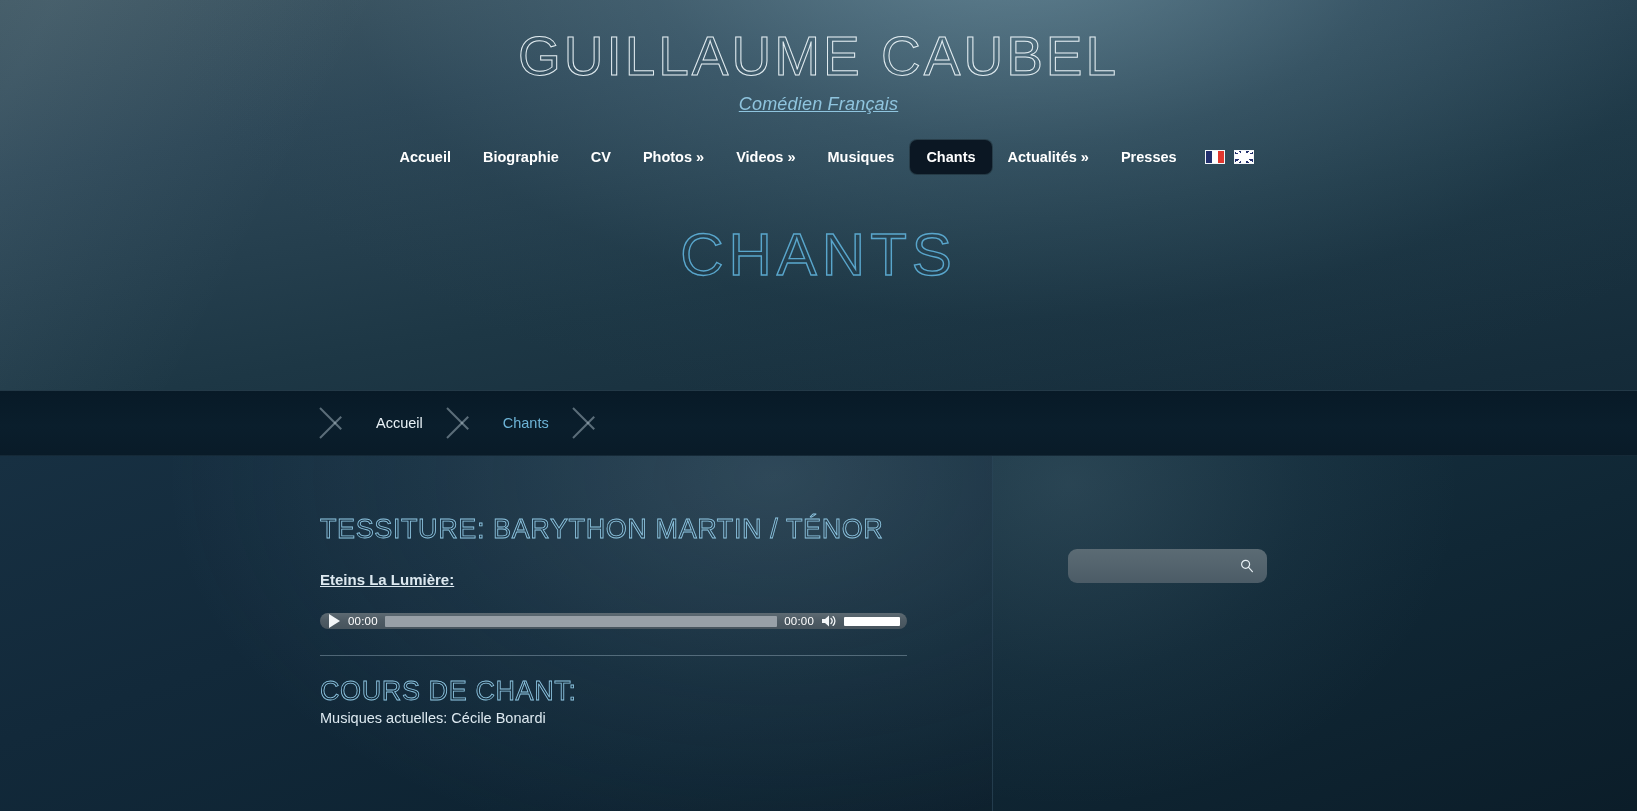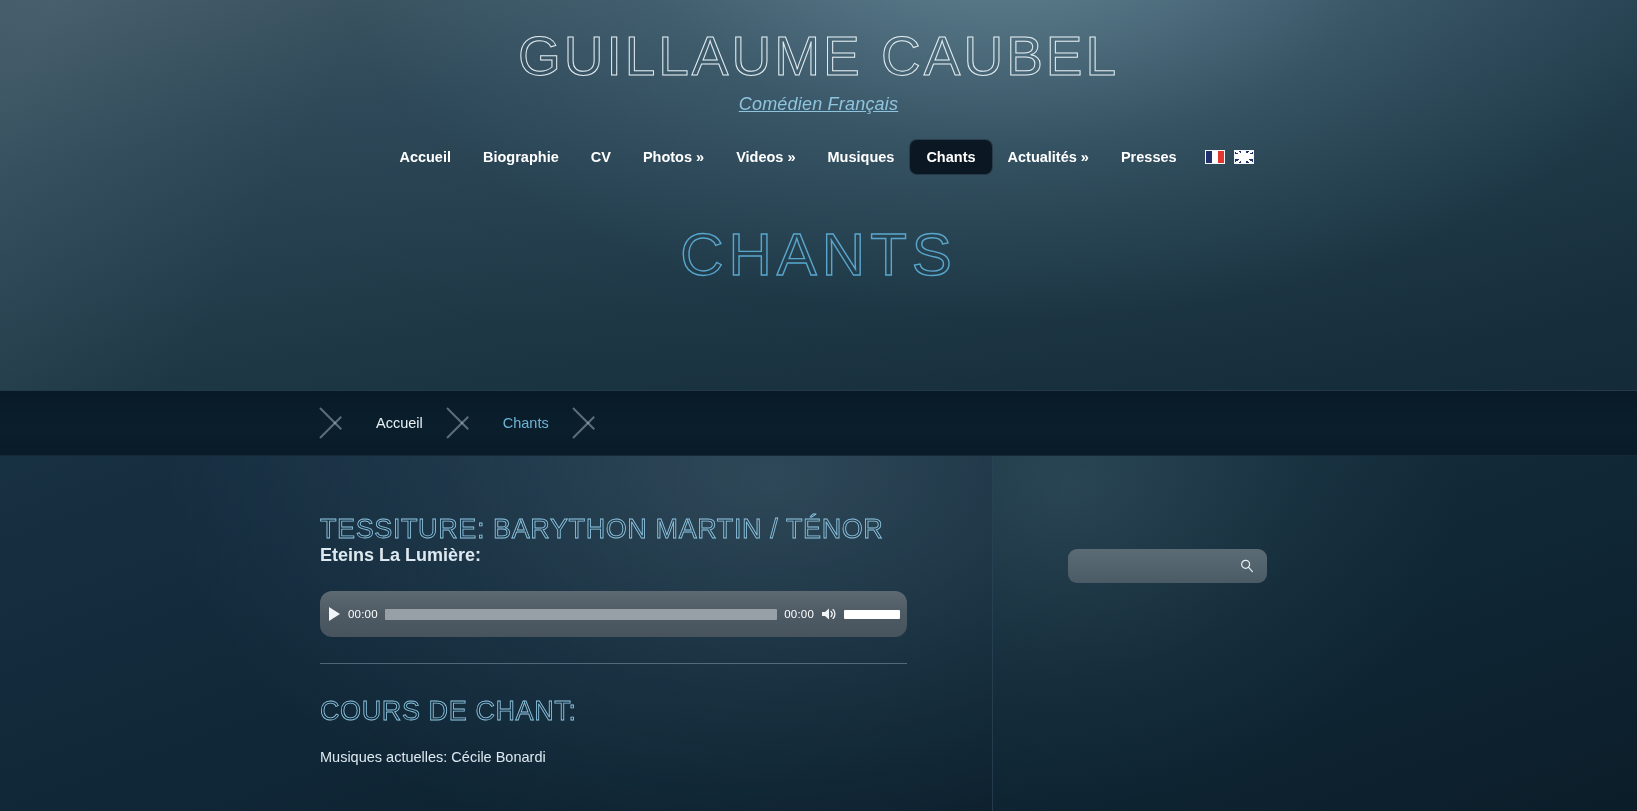--- a/index.html
+++ b/index.html
@@ -174,29 +174,31 @@
   .h-section {
     font-size: 27px;
     font-weight: 300;
     letter-spacing: .6px;
     color: transparent;
     -webkit-text-stroke: 0.85px #8ec6e2;
     text-stroke: 0.85px #8ec6e2;
     white-space: nowrap;
   }
   .track-label {
-    font-size: 18px;
+    margin-top: 26px;
+    font-size: 15px;
     font-weight: 600;
     color: #dde9f0;
+    text-decoration: underline;
   }
 
   
   .audio-player {
     margin-top: 25px;
-    width: 587px; height: 46px;
+    width: 587px; height: 16px;
     background: linear-gradient(180deg, #5d6a72 0%, #4e5b64 48%, #47545d 100%);
     border-radius: 12px;
     display: flex;
     align-items: center;
     padding: 0 7px;
     gap: 7px;
   }
   .play-btn {
     width: 14px; height: 14px;
     flex: 0 0 auto;
@@ -237,23 +239,23 @@
     flex: 0 0 auto;
     cursor: pointer;
   }
 
   .divider {
     margin-top: 26px;
     width: 587px;
     height: 1px;
     background: rgba(190,212,225,0.35);
   }
-  .h-section.second { margin-top: 32px; }
+  .h-section.second { margin-top: 20px; }
   .para {
-    margin-top: 22px;
+    margin-top: 3px;
     font-size: 14.5px;
     color: #dde9f0;
     font-weight: 500;
   }
 
   
   .search-wrap {
     position: absolute;
     left: 75px; top: 93px;
     width: 199px; height: 34px;

